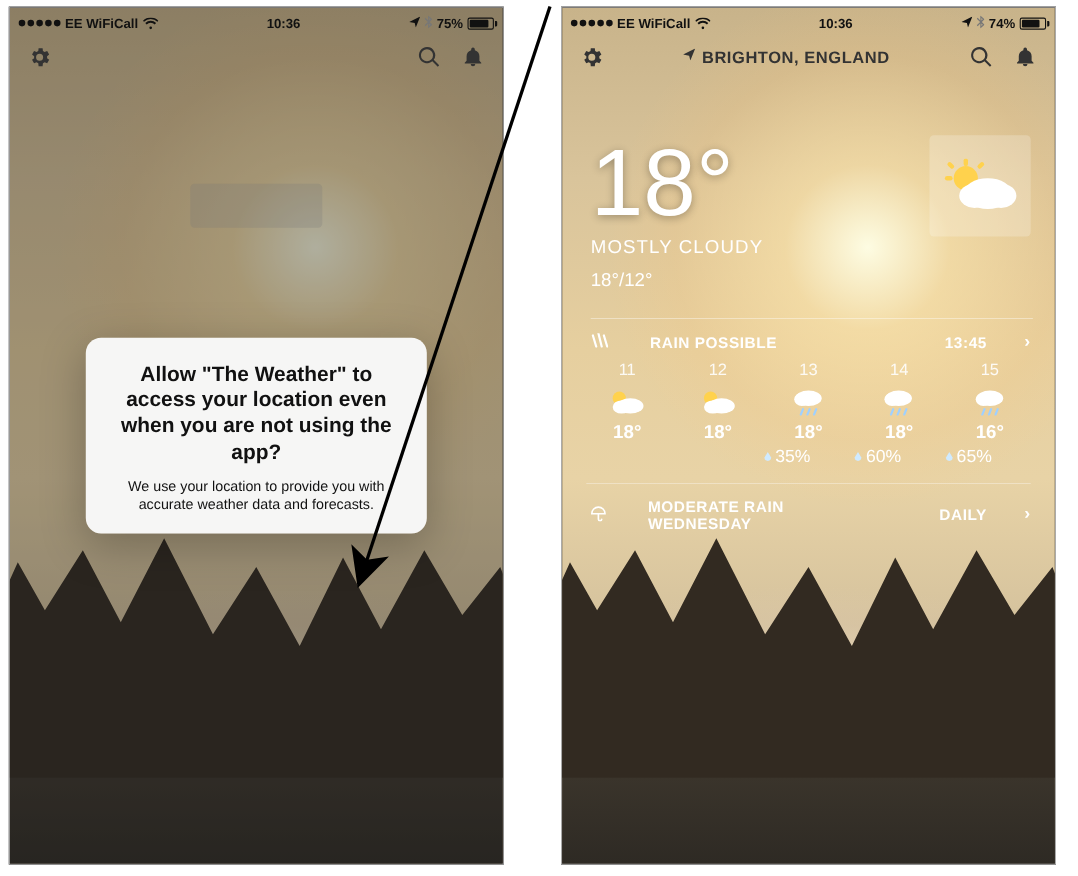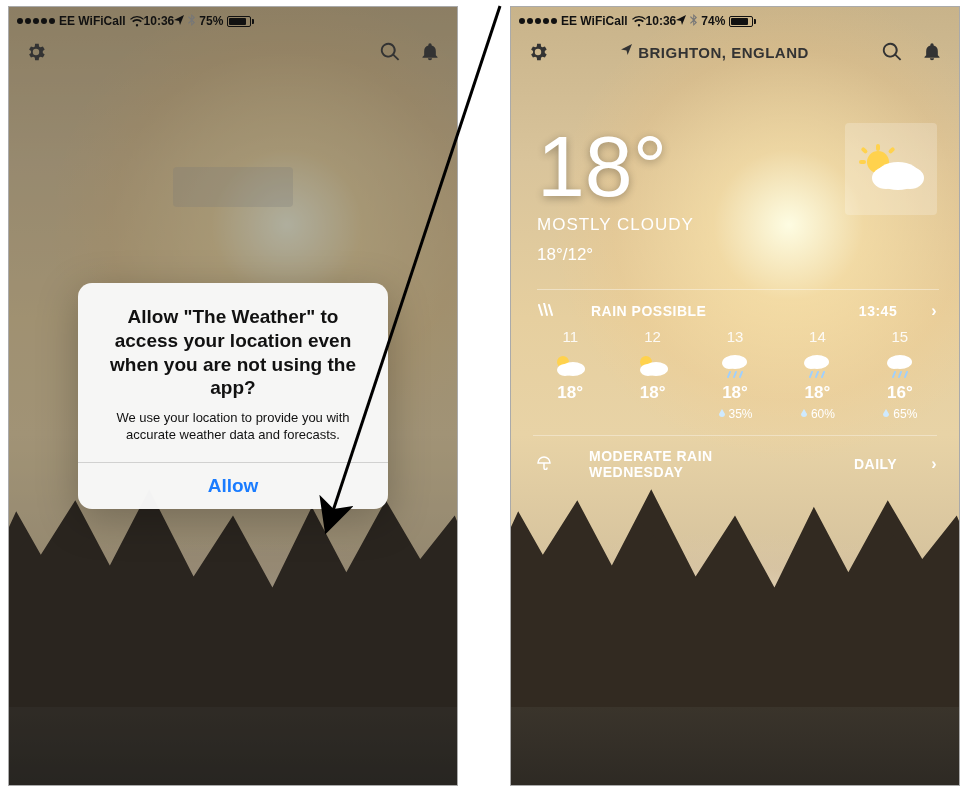--- a/index.html
+++ b/index.html
@@ -62,20 +62,21 @@
     background: rgba(30,30,30,0.35);
   }
 
   
   .statusbar{
     position:relative;
     height:24px;
     padding: 4px 8px 0 8px;
     display:flex;
     align-items:center;
+    justify-content:space-between;
     font-size:12px;
     font-weight:600;
     color:#111;
     z-index:5;
   }
   .sb-left{display:flex;align-items:center;gap:4px;}
   .dots{display:flex;gap:2px;}
   .dots span{width:6px;height:6px;border-radius:50%;background:#111;display:block;}
   .wifi-icon svg{display:block;}
   .sb-center{font-weight:600;}
@@ -223,21 +224,21 @@
     color:#fff;
   }
   .hcol{
     flex:1;
     text-align:center;
     font-size:14px;
   }
   .hcol .hh{font-size:15px;opacity:0.9;margin-bottom:6px;}
   .hcol .hi{height:28px;display:flex;align-items:center;justify-content:center;margin-bottom:4px;}
   .hcol .ht{font-size:17px;font-weight:600;}
-  .hcol .hp{font-size:12px;margin-top:4px;display:flex;align-items:center;justify-content:center;gap:3px;}
+  .hcol .hp{font-size:16px;margin-top:4px;display:flex;align-items:center;gap:3px;}
   .sep{
     margin:0 22px;
     border-top:1px solid rgba(255,255,255,0.35);
     position:relative; z-index:3;
   }
 
   .mini-loc{font-size:12px;transform:translateY(-1px);}
 </style>
 </head>
 <body>
@@ -310,21 +311,20 @@
           </svg>
       </div>
     </div>
 
     <div class="ghost-card"></div>
 
     <div class="alert-backdrop">
       <div class="alert">
         <div class="at">Allow "The Weather" to access your location even when you are not using the app?</div>
         <div class="am">We use your location to provide you with accurate weather data and forecasts.</div>
-        <div class="ab bold">Allow</div>
       </div>
     </div>
   </div>
 
   <div class="phone right">
     <div class="bg"></div>
 
     <div class="statusbar">
       <div class="sb-left">
         <span class="dots">

